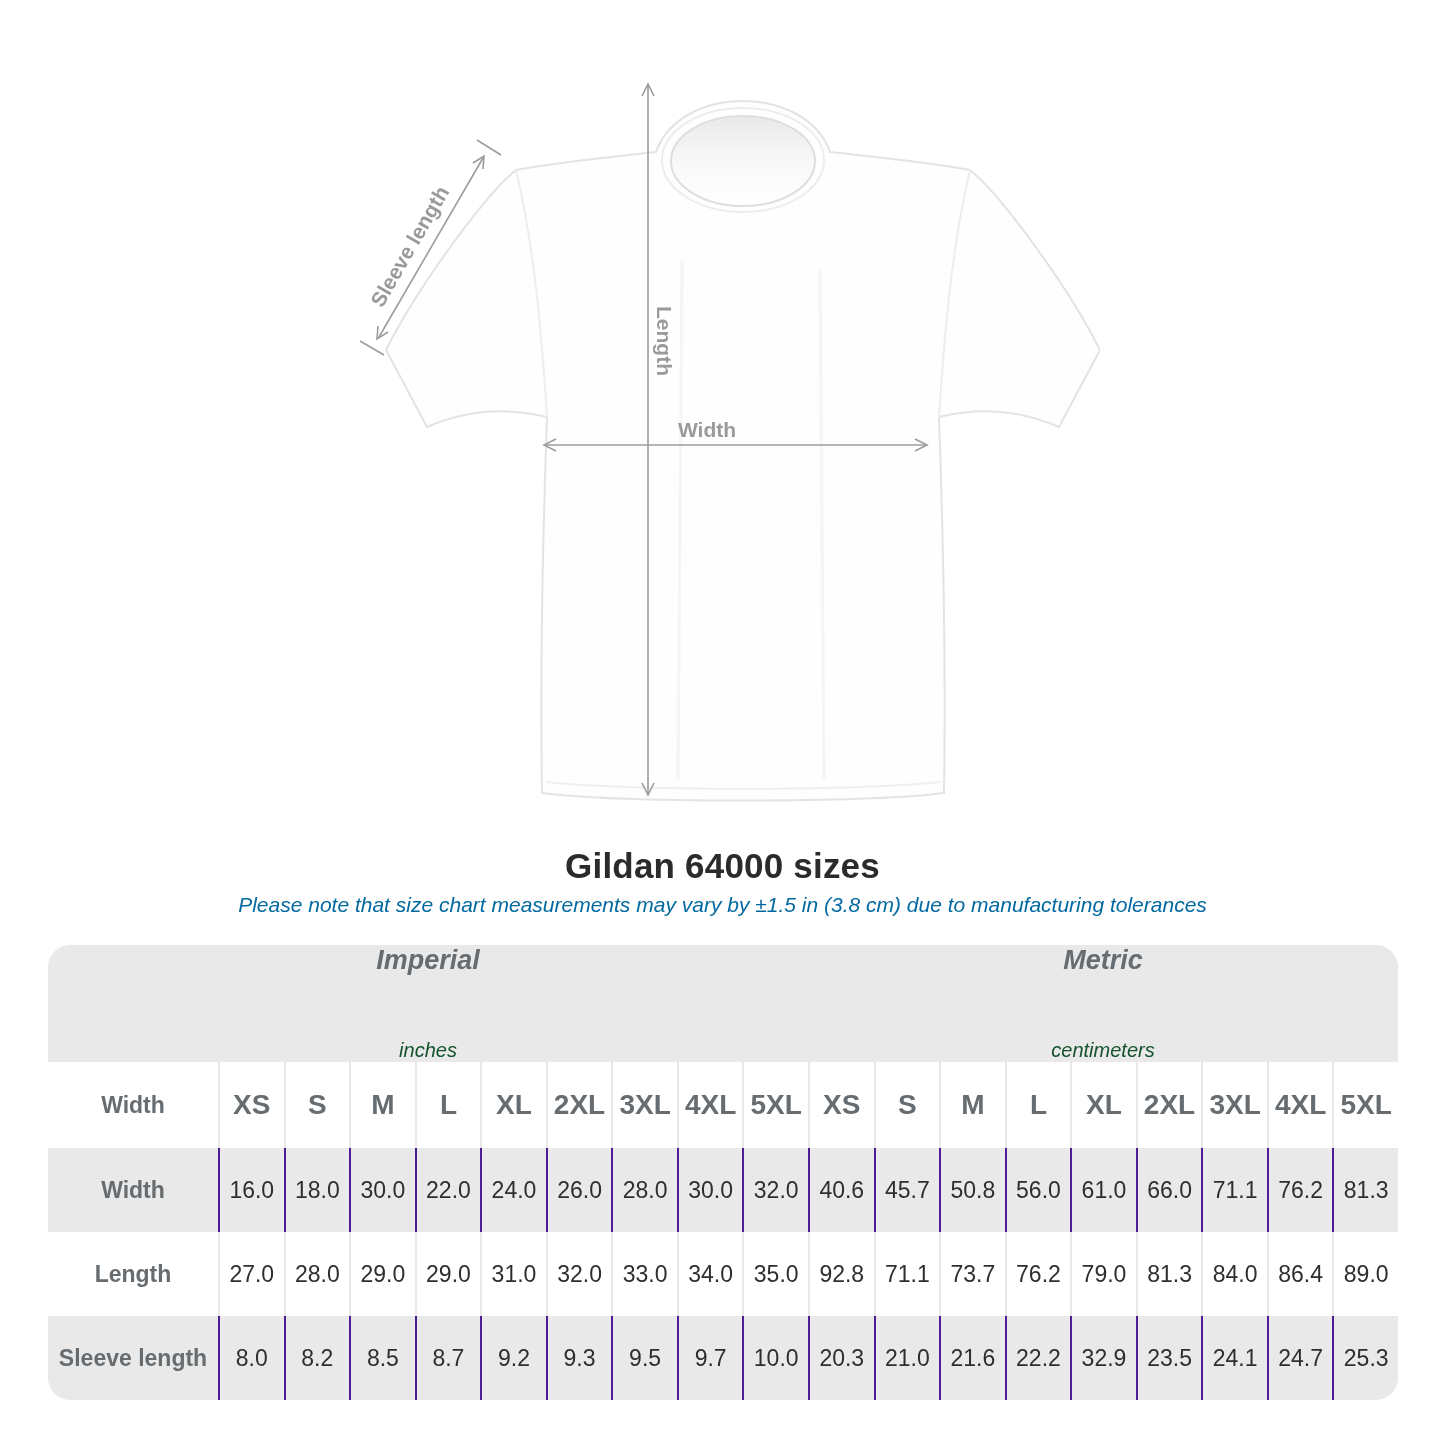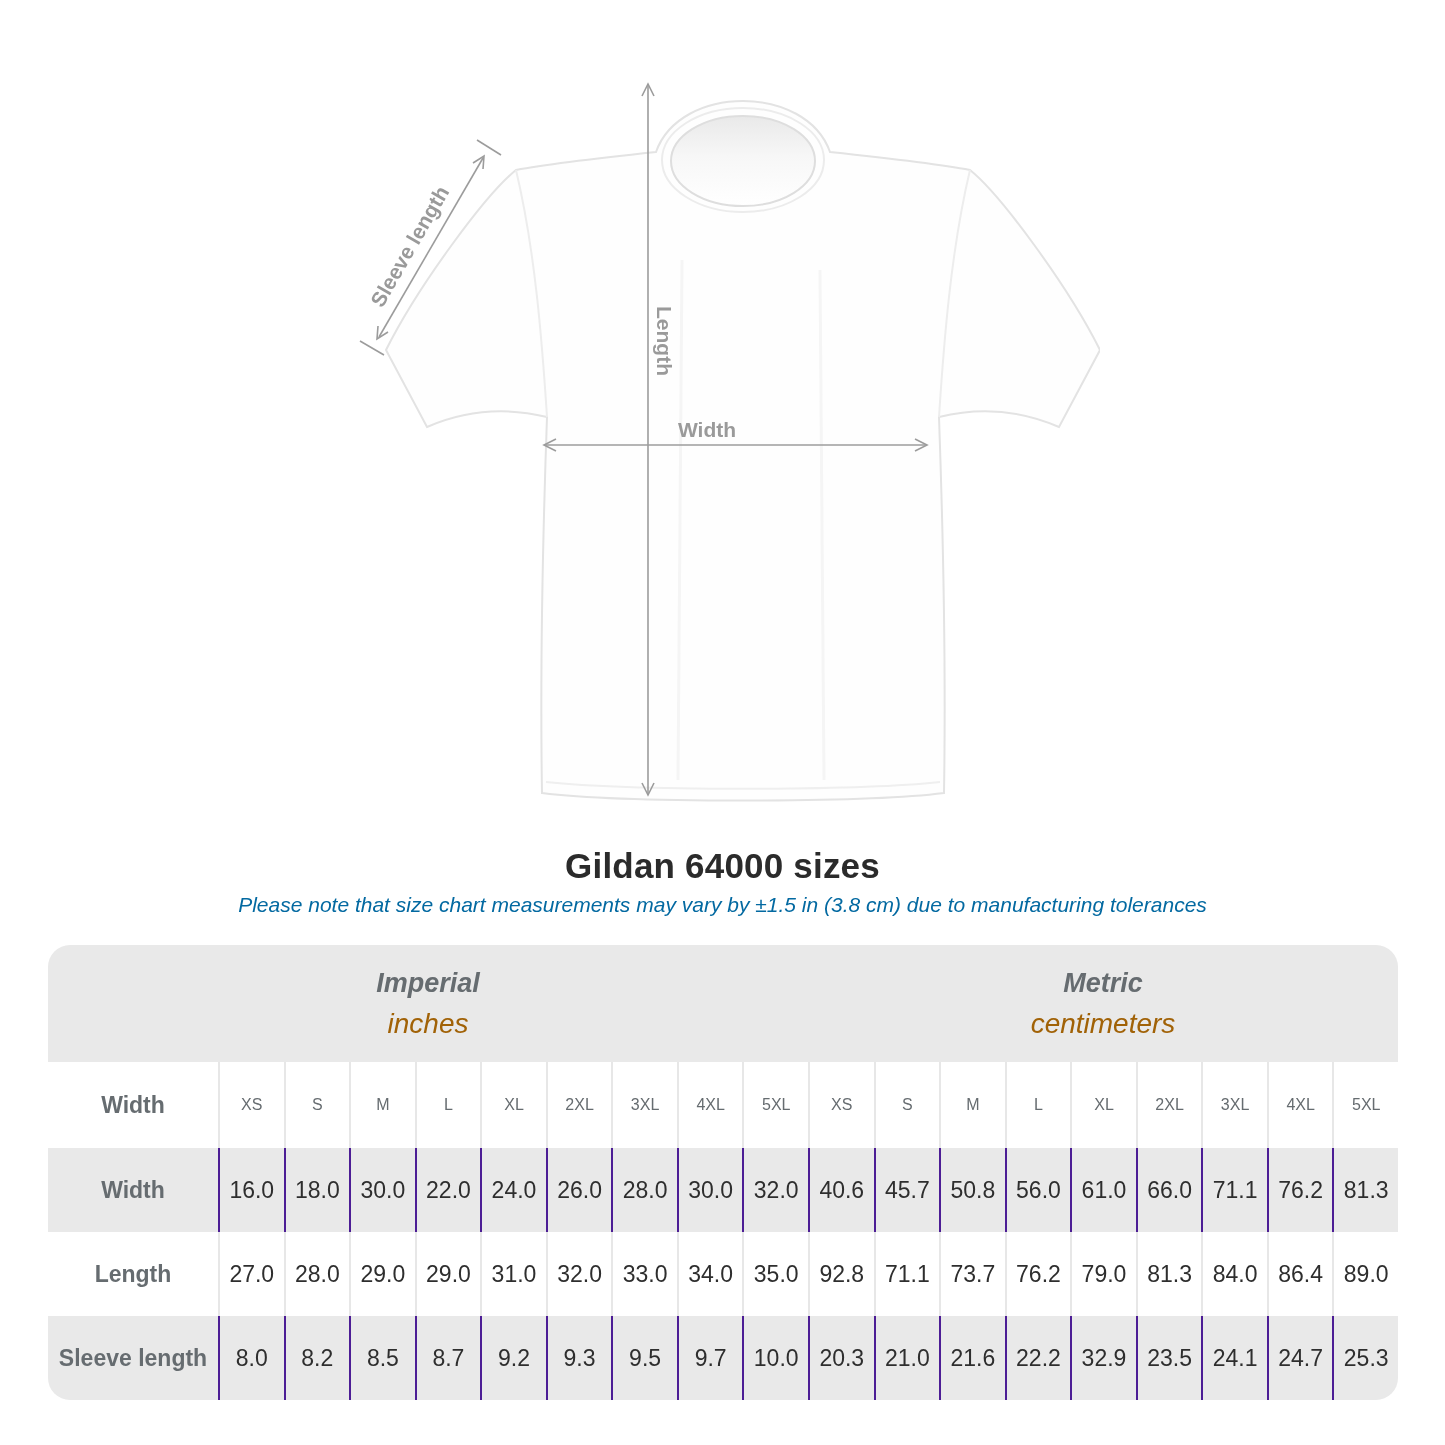--- a/index.html
+++ b/index.html
@@ -22,27 +22,27 @@
   
   .size-table{
     position:absolute;left:48px;top:945px;width:1350px;height:455px;
     border-radius:22px;overflow:hidden;background:#ffffff;
     display:grid;
     grid-template-columns:170px repeat(18,1fr);
     grid-template-rows:117px 86px 84px 84px 84px;
   }
   .cell{display:flex;align-items:center;justify-content:center;}
   .group{
-    background:#e9e9e9;flex-direction:column;gap:9px;
+    background:#e9e9e9;flex-direction:column;gap:9px;justify-content:space-between;
   }
   .group-imperial{grid-column:1 / span 10;}
   .group-metric{grid-column:11 / span 9;}
   .group-title{font-size:27px;font-weight:bold;font-style:italic;color:#666c70;}
-  .group-unit{font-size:28px;font-style:italic;color:#a16207;}
-  .head{font-size:16px;font-weight:normal;color:#666c70;background:#ffffff;}
+  .group-unit{font-size:20px;font-style:italic;color:#14532d;}
+  .head{font-size:28px;font-weight:bold;color:#666c70;background:#ffffff;}
   .rowlabel{font-size:23px;font-weight:bold;color:#666c70;}
   .val{font-size:23px;color:#2e2e2e;}
   .r-white{background:#ffffff;}
   .r-gray{background:#e9e9e9;}
   .sep-w{border-left:2px solid #e7e7e7;}   
   .sep-g{border-left:2px solid #4c1d95;}   
 </style>
 </head>
 <body>
 

